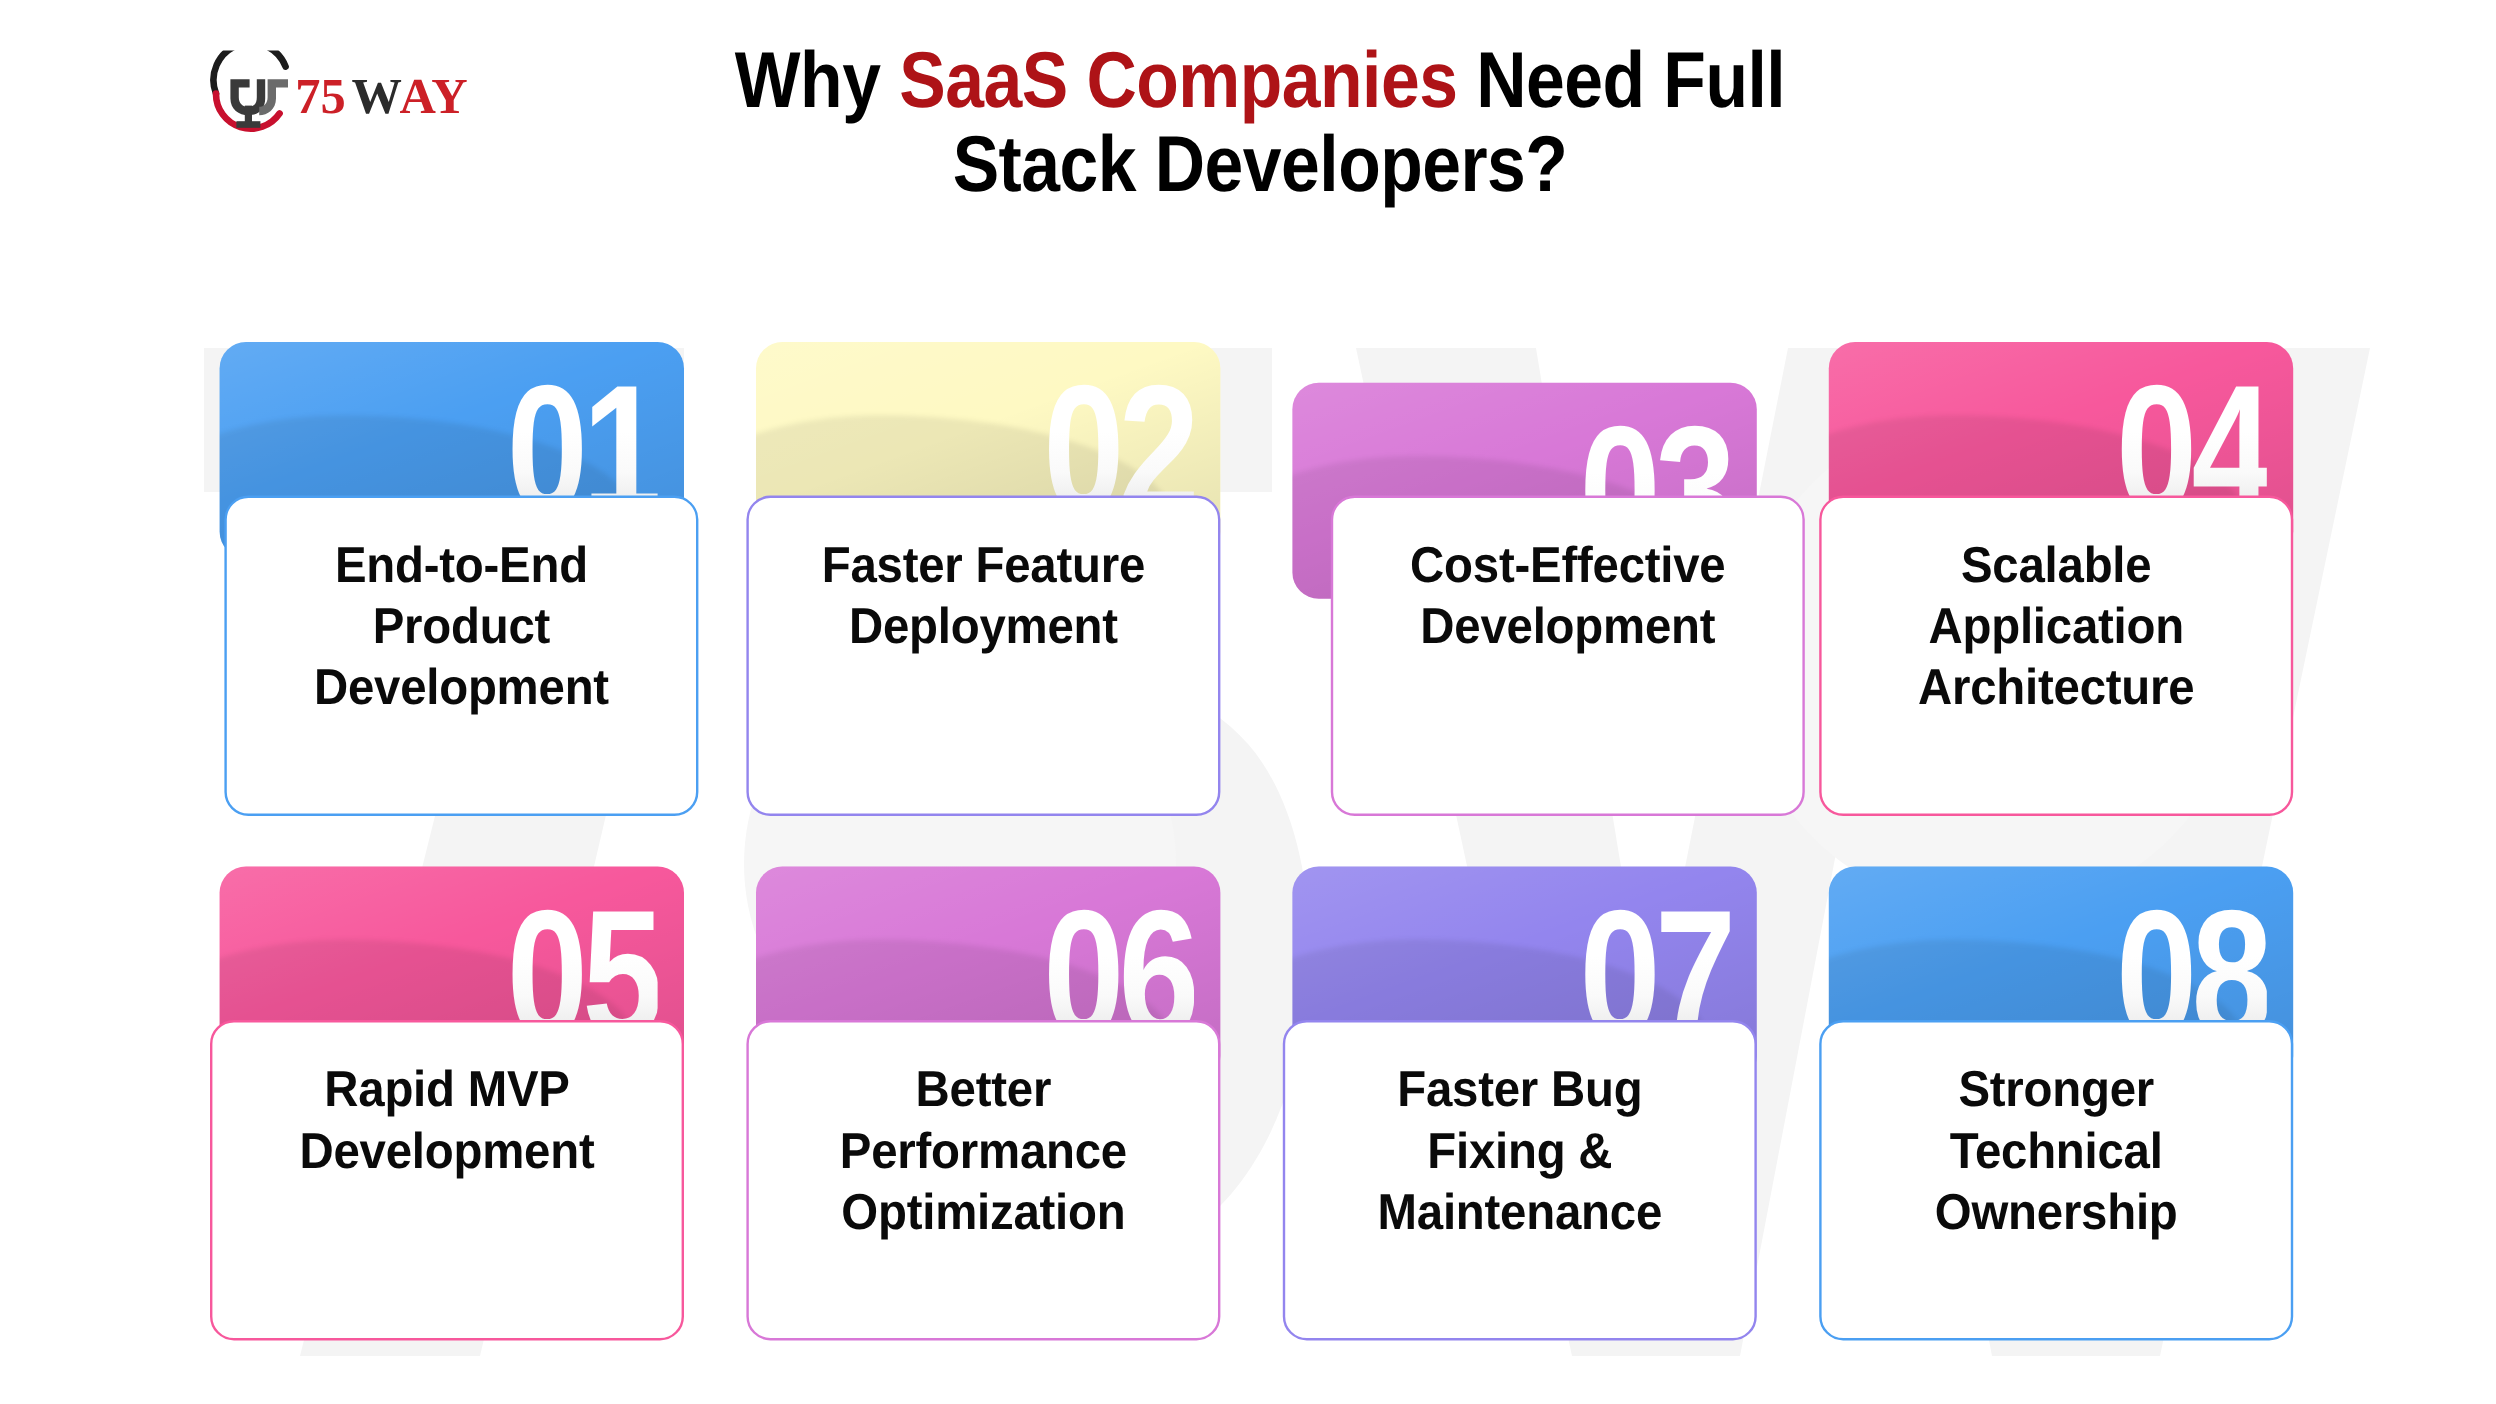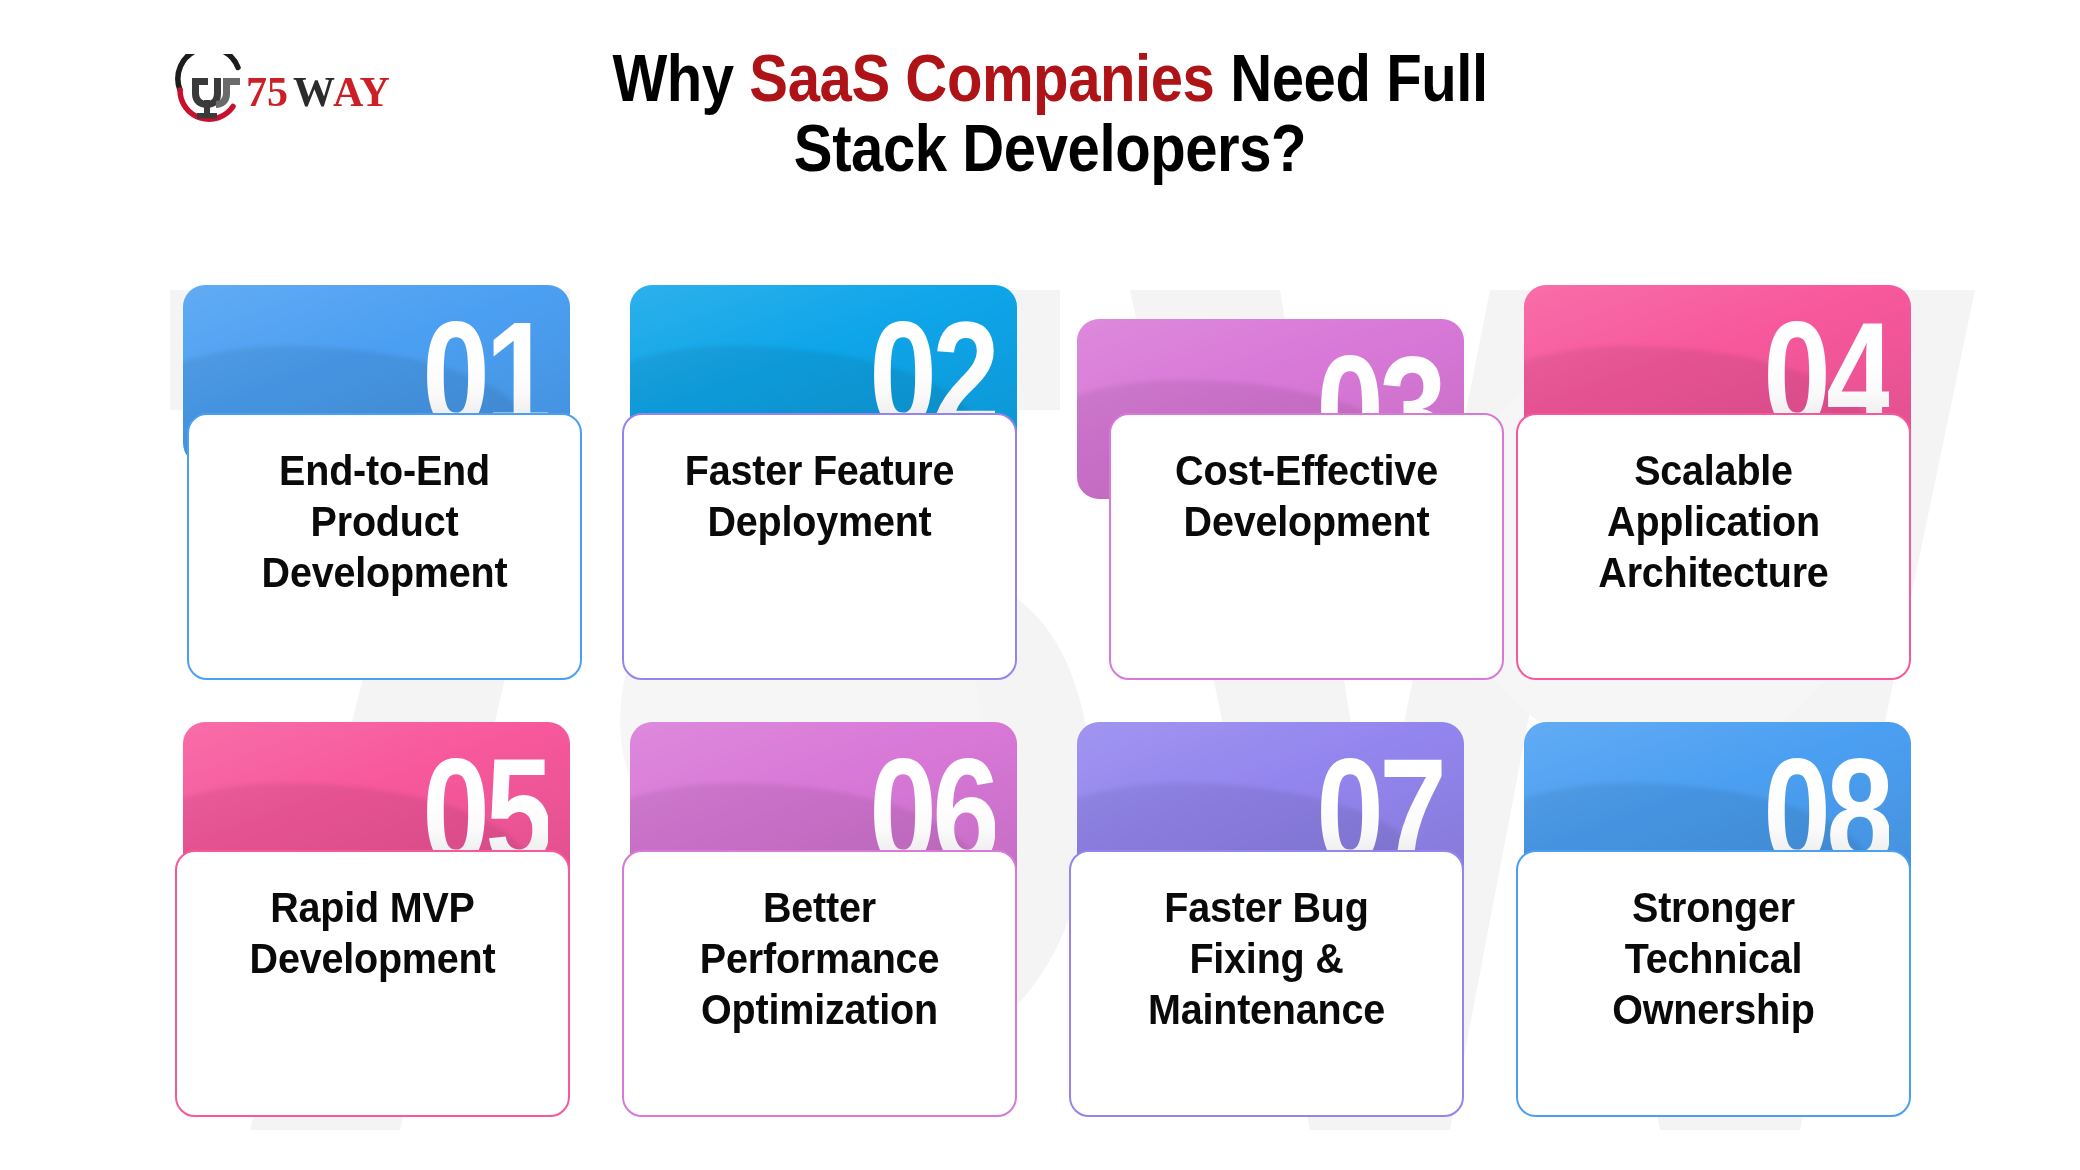--- a/index.html
+++ b/index.html
@@ -23,21 +23,21 @@
     position:absolute;
     left:100px; top:250px;
     width:1880px; height:900px;
     z-index:0;
     pointer-events:none;
   }
 
   
   #header {
     position:absolute;
-    left:0; top:12px;
+    left:0; top:0;
     width:2080px; height:200px;
     z-index:3;
   }
 
   #logo {
     position:absolute;
     left:168px; top:42px;
     width:230px; height:72px;
   }
 
@@ -207,21 +207,21 @@
         <div class="banner-blob"></div>
         <div class="banner-sheen"></div>
         <div class="num">01</div>
       </div>
       <div class="body" style="border-color: rgb(75, 159, 242); margin-left: 12px;">
         <div class="body-label">End-to-End Product Development</div>
       </div>
     </div>
 
     <div class="card">
-      <div class="banner" style="background: #0ea5e9;">
+      <div class="banner" style="background: #fef9c3;">
         <div class="banner-blob"></div>
         <div class="banner-sheen"></div>
         <div class="num">02</div>
       </div>
       <div class="body" style="border-color: rgb(147, 133, 238);">
         <div class="body-label">Faster Feature Deployment</div>
       </div>
     </div>
 
     <div class="card">

